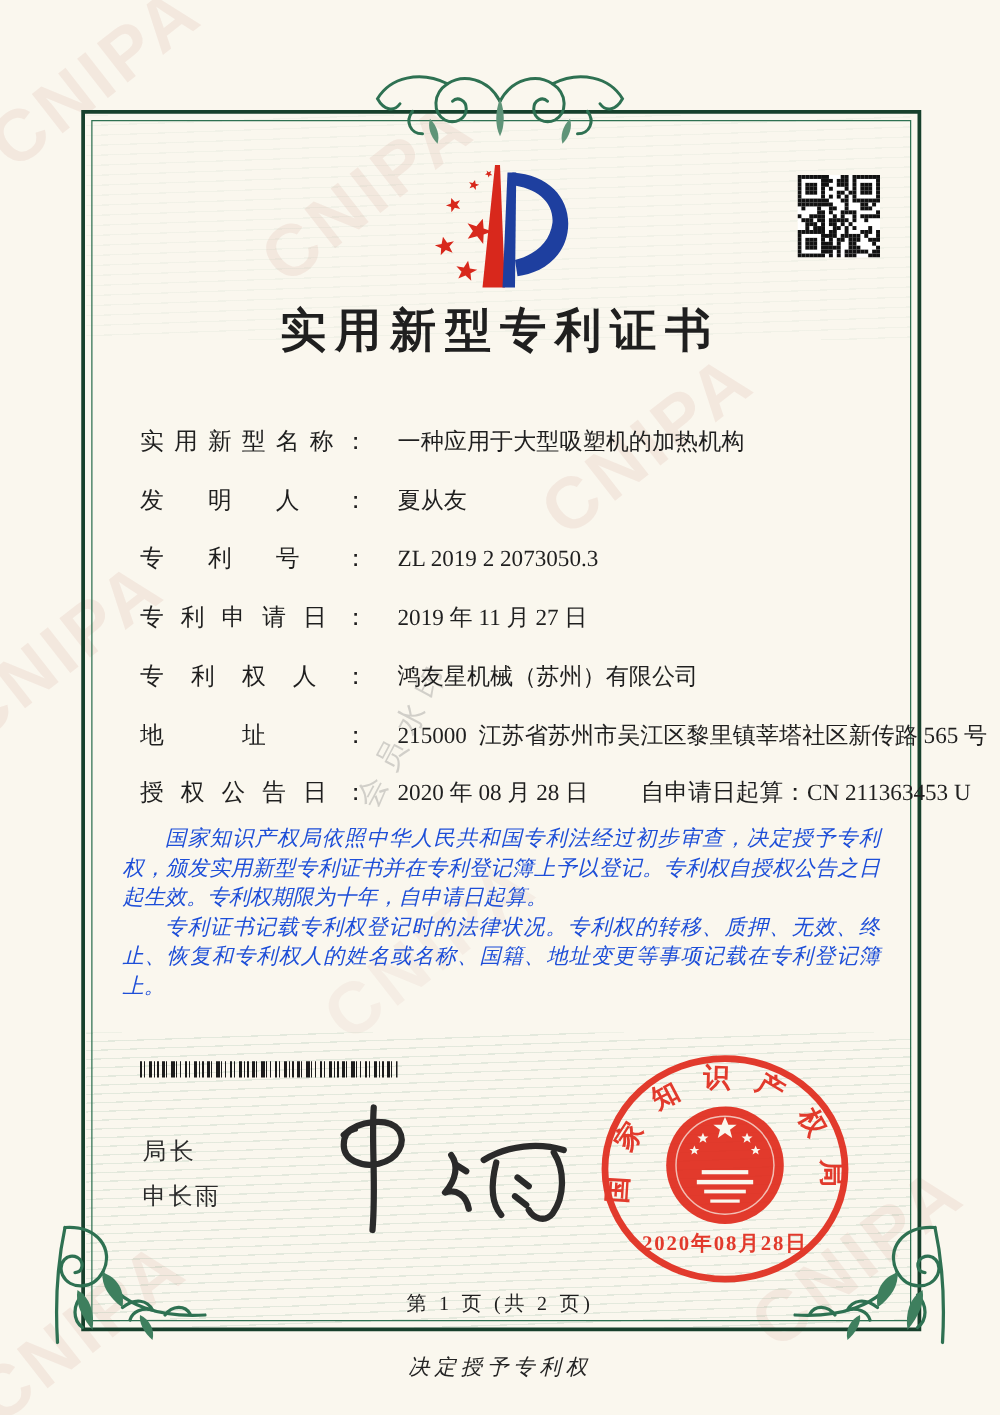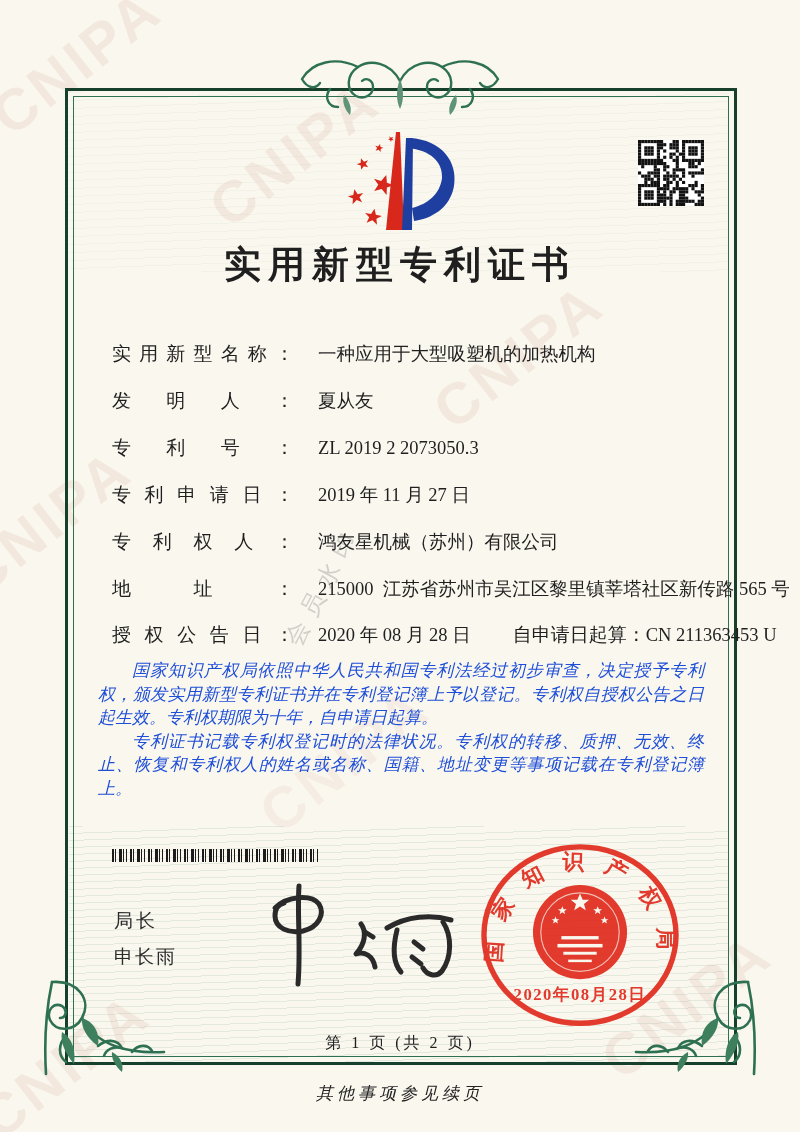--- a/index.html
+++ b/index.html
@@ -476,15 +476,15 @@
           <rect x="82" y="104" width="46" height="3.6"></rect>
           <rect x="88" y="112" width="34" height="3"></rect>
           <rect x="93" y="120" width="24" height="2.6"></rect>
         </g>
       </g>
       <text x="105" y="161" text-anchor="middle" font-size="17" font-weight="bold" fill="#e02a1c" letter-spacing="1.5" font-family="Liberation Serif, serif">2020年08月28日</text>
     </g>
   </svg>
 
   <div class="page-info">第 1 页 (共 2 页)</div>
-  <div class="note">其他事项参见续页</div>
+  <div class="note">决定授予专利权</div>
 
 </div>
 
 </body></html>

